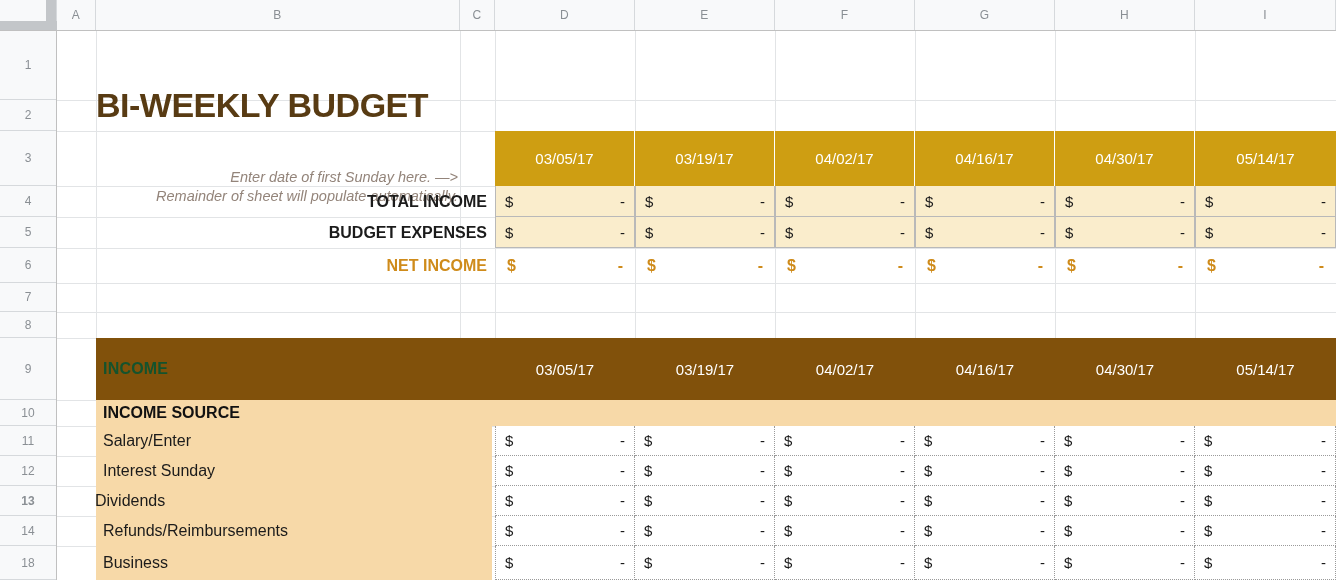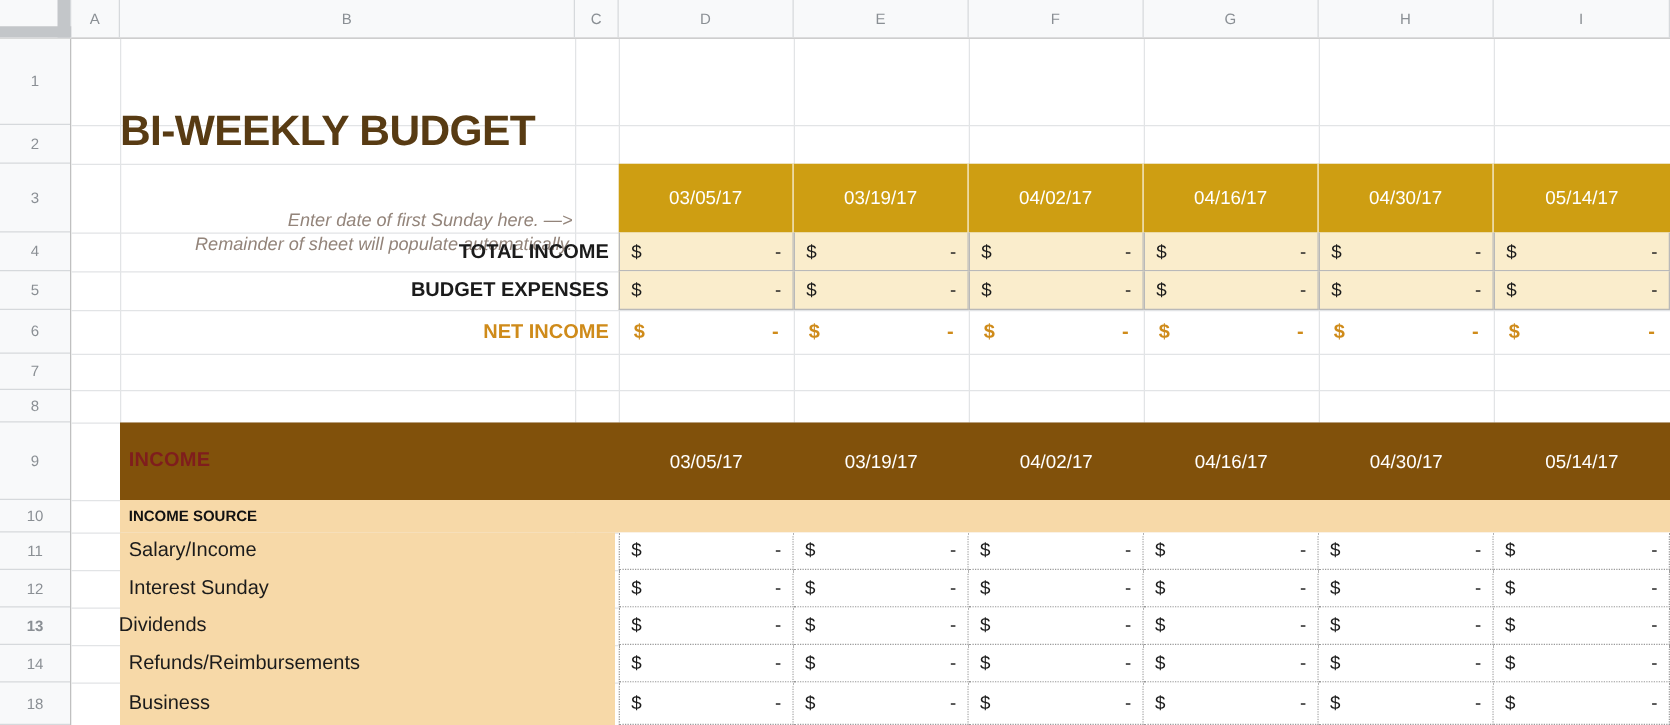--- a/index.html
+++ b/index.html
@@ -175,21 +175,21 @@
     color: #CF8B1A;
     padding: 0 12px;
   }
   .net-cell .dash { margin-left: auto; }
 
   
   #income-band {
     background: #81510B;
   }
   #income-band-label {
-    color: #7f1d1d;
+    color: #14532d;
     font-weight: bold;
     font-size: 16px;
     letter-spacing: .2px;
   }
   .brown-date {
     color: #ffffff;
     font-size: 15px;
     display: flex;
     align-items: center;
     justify-content: center;
@@ -197,21 +197,21 @@
 
   
   #peach-band {
     background: #F7D9A8;
   }
   #income-source-row {
     background: #F7D9A8;
   }
   #income-source-label {
     font-weight: bold;
-    font-size: 12px;
+    font-size: 16px;
     color: #111111;
   }
   .src-label {
     font-size: 16px;
     color: #1b1b1b;
     white-space: nowrap;
   }
 
   
   .data-cell {
@@ -397,21 +397,21 @@
         <div class="abs brown-date" style="left: 858px; top: 307px; width: 140px; height: 62px;">04/16/17</div>
         <div class="abs brown-date" style="left: 998px; top: 307px; width: 140px; height: 62px;">04/30/17</div>
         <div class="abs brown-date" style="left: 1138px; top: 307px; width: 141px; height: 62px;">05/14/17</div>
       </div>
 
     <div class="abs" id="income-source-row" style="left: 39px; top: 369px; width: 1240px; height: 26px;"></div>
     <div class="abs" id="income-source-label" style="left: 46px; top: 369px; height: 26px; display: flex; align-items: center;">INCOME SOURCE</div>
 
     <div class="abs" id="peach-band" style="left: 39px; top: 395px; width: 396px; height: 154px;"></div>
     <div id="income-rows">
-        <div class="abs src-label" style="left: 46px; top: 395px; height: 30px; display: flex; align-items: center;">Salary/Income</div>
+        <div class="abs src-label" style="left: 46px; top: 395px; height: 30px; display: flex; align-items: center;">Salary/Enter</div>
         <div class="abs data-cell first" style="left: 438px; top: 395px; width: 140px; height: 30px;">
           <span class="dollar">$</span>
           <span class="dash">-</span>
         </div>
         <div class="abs data-cell" style="left: 578px; top: 395px; width: 140px; height: 30px;">
           <span class="dollar">$</span>
           <span class="dash">-</span>
         </div>
         <div class="abs data-cell" style="left: 718px; top: 395px; width: 140px; height: 30px;">
           <span class="dollar">$</span>

